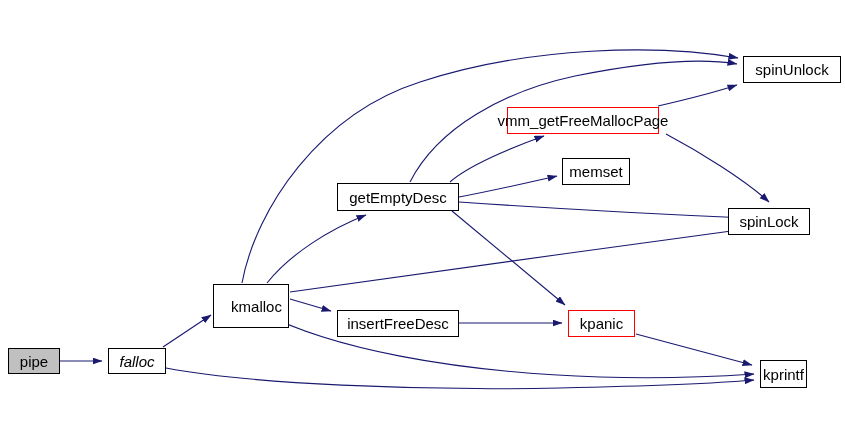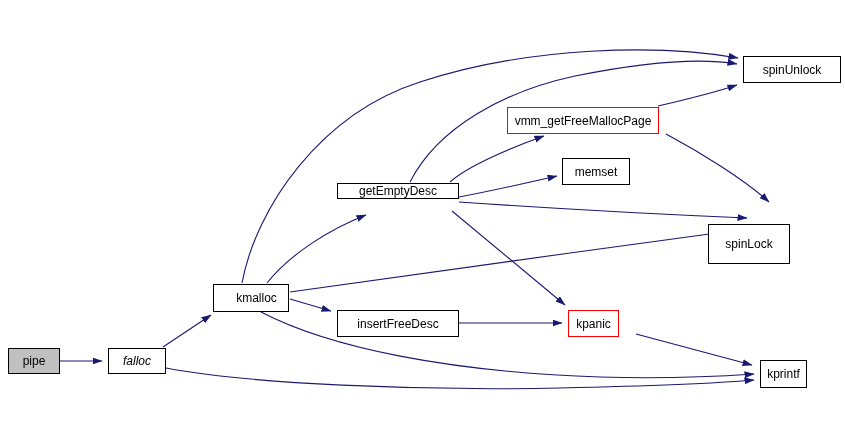--- a/index.html
+++ b/index.html
@@ -21,40 +21,40 @@
   }
   #edges{position:absolute;left:0;top:0;width:845px;height:443px;}
   #edges path.edge{fill:none;stroke:var(--edge);stroke-width:1.1;}
   #arrowhead{fill:var(--edge);}
   .node{
     position:absolute;
     box-sizing:border-box;
     background:var(--node-fill);
     border:1px solid var(--node-border);
     color:var(--text);
-    font-size:12px;
+    font-size:15px;
     line-height:1;
     display:flex;
     align-items:center;
     justify-content:center;
     white-space:nowrap;
     cursor:pointer;
   }
   .node.root{background:var(--root-fill);}
   .node.red{border-color:var(--red-border);}
   #node-pipe{left:8px;top:348px;width:52px;height:26px;}
   #node-falloc{left:108px;top:348px;width:58px;height:26px;font-style:italic;}
-  #node-kmalloc{left:213px;top:284px;width:76px;height:28px;padding-left:11px;}
+  #node-kmalloc{left:213px;top:284px;width:76px;height:44px;padding-left:11px;}
   #node-insertFreeDesc{left:337px;top:310px;width:122px;height:27px;}
-  #node-getEmptyDesc{left:337px;top:183px;width:122px;height:16px;}
+  #node-getEmptyDesc{left:337px;top:183px;width:122px;height:28px;}
   #node-vmm_getFreeMallocPage{left:507px;top:107px;width:152px;height:27px;}
   #node-memset{left:562px;top:158px;width:68px;height:27px;}
   #node-spinUnlock{left:743px;top:56px;width:98px;height:27px;}
-  #node-spinLock{left:708px;top:208px;width:82px;height:40px;margin-top:16px;}
-  #node-kpanic{left:568px;top:310px;width:51px;height:27px;}
+  #node-spinLock{left:728px;top:208px;width:82px;height:27px;}
+  #node-kpanic{left:568px;top:310px;width:67px;height:27px;}
   #node-kprintf{left:760px;top:360px;width:47px;height:28px;}
 </style>
 </head>
 <body>
 
 <div id="canvas">
 
   <svg id="edges" viewBox="0 0 845 443" xmlns="http://www.w3.org/2000/svg">
     <defs>
       <marker id="arrow" markerWidth="11" markerHeight="8" refX="9.5" refY="3.5" orient="auto" markerUnits="userSpaceOnUse">

